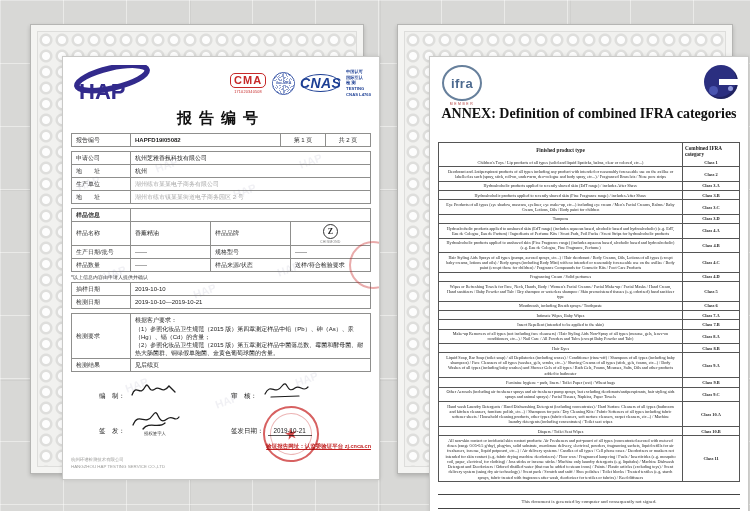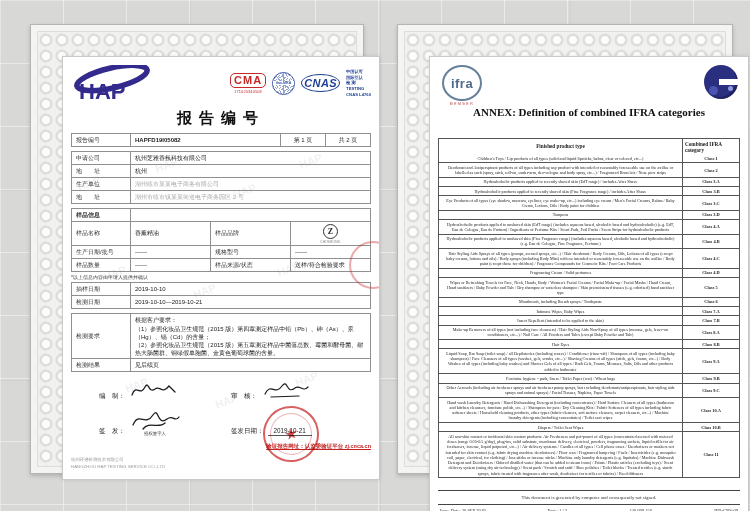--- a/index.html
+++ b/index.html
@@ -31,21 +31,21 @@
   .wm:nth-of-type(5){left:40px;top:210px;} .wm:nth-of-type(6){left:130px;top:228px;}
   .wm:nth-of-type(7){left:214px;top:206px;} .wm:nth-of-type(8){left:62px;top:322px;}
   .wm:nth-of-type(9){left:152px;top:338px;} .wm:nth-of-type(10){left:232px;top:316px;}
   .lhead{display:flex;align-items:flex-start;justify-content:space-between;height:42px;margin-bottom:2px;}
   .cma-box{border:1.5px solid #c62828;border-radius:5px;color:#c62828;font-weight:bold;font-size:11px;padding:0 3px;line-height:13px;letter-spacing:1px;}
   .cma-num{color:#c62828;font-size:3.8px;text-align:center;margin-top:2px;letter-spacing:.2px;}
   .ilac{width:21px;height:21px;border-radius:50%;border:1px solid #3a57a8;background:
       repeating-conic-gradient(rgba(58,87,168,.55) 0 3deg, transparent 3deg 9deg);position:relative;}
   .ilac span{position:absolute;left:0;right:0;top:8px;background:#fff;color:#3a57a8;font-size:3.6px;text-align:center;font-weight:bold;}
   .cnas{border:1.6px solid #1d3f94;border-radius:50%;width:37px;height:16px;display:flex;align-items:center;justify-content:center;
-      color:#1d3f94;font-weight:bold;font-style:italic;font-size:11px;letter-spacing:.4px;}
+      color:#1d3f94;font-weight:bold;font-style:italic;font-size:14px;letter-spacing:.4px;}
   .accred{color:#1d3f94;font-size:4.2px;font-weight:bold;line-height:1.35;text-align:left;}
   .logo-cluster{display:flex;align-items:center;gap:6px;margin-top:4px;}
   .ltitle{text-align:center;font-size:15px;font-weight:bold;letter-spacing:7px;margin:2px 0 5px;color:#111;}
   table.ct{border-collapse:collapse;width:100%;table-layout:fixed;}
   table.ct td{border:1px solid #8f8f8d;padding:1.5px 4px;height:9px;vertical-align:middle;overflow:hidden;}
   td.lab{width:50px;color:#333;}
   .redacted{color:#a9a9a9;filter:blur(.7px);}
   .blurry{filter:blur(.35px);}
   .gap{height:4px;}
   .note-line{font-size:5px;color:#444;margin:2px 0;}
@@ -72,21 +72,21 @@
   .rpage{font-family:"Liberation Serif",serif;color:#222;position:relative;}
   .rhead{display:flex;align-items:flex-start;justify-content:space-between;height:40px;}
   .ifra-wrap{text-align:center;margin-left:4px;}
   .ifra-circle{width:36px;height:32px;border:2px solid #67809c;border-radius:50%;display:flex;align-items:center;justify-content:center;
       color:#4d6a8f;font:600 13px "Liberation Sans",sans-serif;letter-spacing:.5px;}
   .ifra-member{font-size:3.4px;letter-spacing:1.6px;color:#b03a3a;font-family:"Liberation Sans",sans-serif;margin-top:1px;}
   .glogo{width:34px;height:34px;border-radius:50%;background:#2b2f80;position:relative;margin-right:2px;box-shadow:inset -2px -2px 0 rgba(0,0,0,.25);}
   .glogo .slot{position:absolute;top:14px;left:15px;width:19px;height:6px;background:#fff;}
   .glogo .d1{position:absolute;left:5px;bottom:4px;width:9px;height:9px;border-radius:50%;background:#4a55b0;}
   .glogo .d2{position:absolute;right:5px;bottom:8px;width:5px;height:5px;border-radius:50%;background:#8f97d8;}
-  .rtitle{text-align:center;font-weight:bold;font-size:11px;margin:1px 0 20px;color:#111;}
+  .rtitle{text-align:center;font-weight:bold;font-size:14px;margin:1px 0 20px;color:#111;}
   .itable{border:1px solid #555;}
   .irow{display:flex;border-top:1px solid #555;align-items:stretch;}
   .irow:first-child{border-top:none;}
   .ic1{flex:1;border-right:1px solid #555;padding:1.5px 6px;font-size:4.2px;line-height:1.25;text-align:center;
       display:flex;align-items:center;justify-content:center;color:#222;}
   .ic2{width:52px;padding:1.5px 2px;font-size:4.4px;display:flex;align-items:center;justify-content:center;font-weight:bold;color:#222;}
   .ihead .ic1,.ihead .ic2{font-weight:bold;font-size:5.2px;}
   .rnote{border-top:1px solid #444;border-bottom:1px solid #444;text-align:center;font-size:4.8px;padding:4px 0;margin-top:12px;color:#333;}
   .rfoot{display:flex;justify-content:space-between;border-bottom:1px solid #444;padding:3px 2px;font-size:4.6px;color:#333;}
   .raddr{display:flex;gap:14px;padding:4px 2px;font-family:"Liberation Sans",sans-serif;font-size:4.2px;color:#8a8a88;line-height:1.5;}

